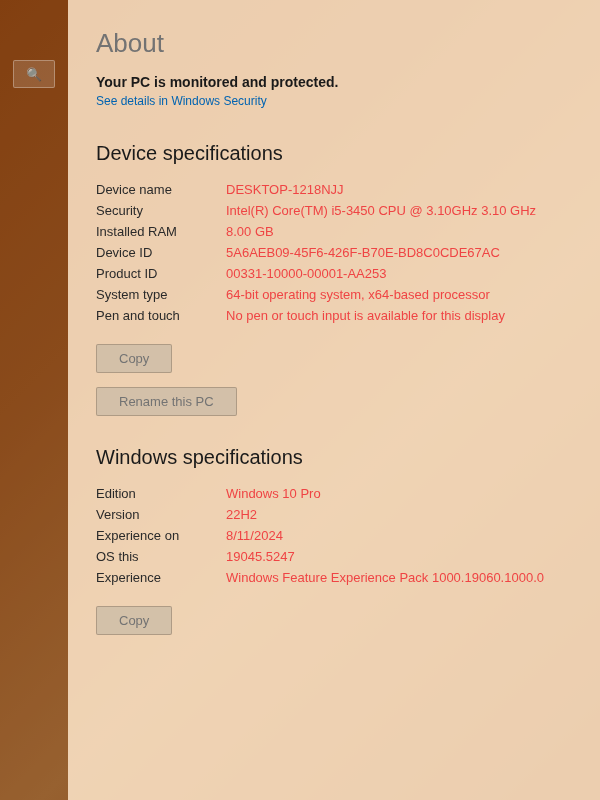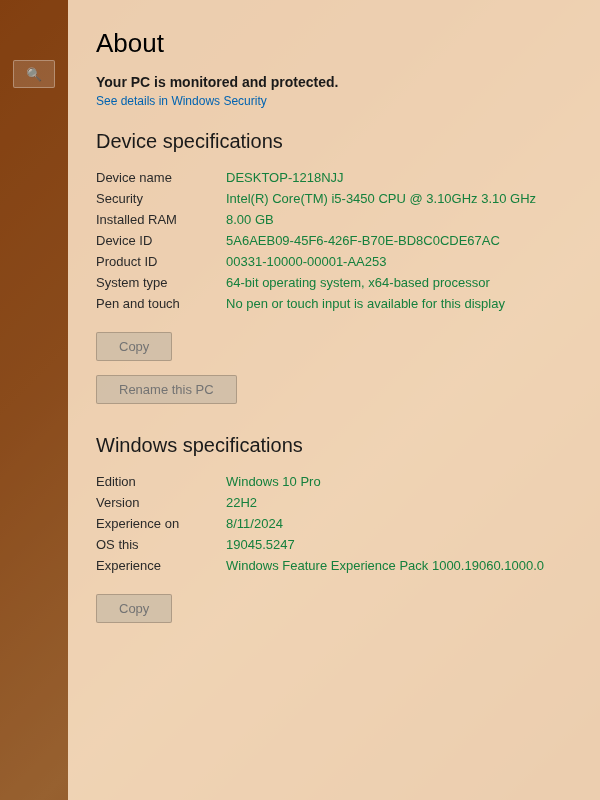--- a/index.html
+++ b/index.html
@@ -47,37 +47,37 @@
       flex: 1;
       background: rgba(240, 220, 195, 0.88);
       height: 100%;
       overflow-y: auto;
       padding: 28px 28px 20px 28px;
     }
 
     .page-title {
       font-size: 26px;
       font-weight: 300;
-      color: #000000;
+      color: #737373;
       margin-bottom: 12px;
     }
 
     .security-status {
       font-size: 14px;
       font-weight: 600;
       color: #1a1a1a;
       margin-bottom: 4px;
       margin-top: 15px;
     }
 
     .security-link {
       font-size: 12px;
       color: #0063b1;
       text-decoration: none;
-      margin-bottom: 22px;
+      margin-bottom: 34px;
       display: block;
     }
 
     .section-title {
       font-size: 20px;
       font-weight: 400;
       color: #1a1a1a;
       margin-bottom: 14px;
       margin-top: 8px;
     }
@@ -96,21 +96,21 @@
     .spec-label {
       width: 130px;
       min-width: 130px;
       font-size: 13px;
       color: #2a2a2a;
       font-weight: 400;
     }
 
     .spec-value {
       font-size: 13px;
-      color: #15803d;
+      color: #ef4444;
       flex: 1;
     }
 
     .btn {
       display: inline-block;
       padding: 6px 22px;
       background: rgba(200, 185, 165, 0.7);
       border: 1px solid rgba(150,130,110,0.6);
       border-radius: 2px;
       font-size: 13px;

